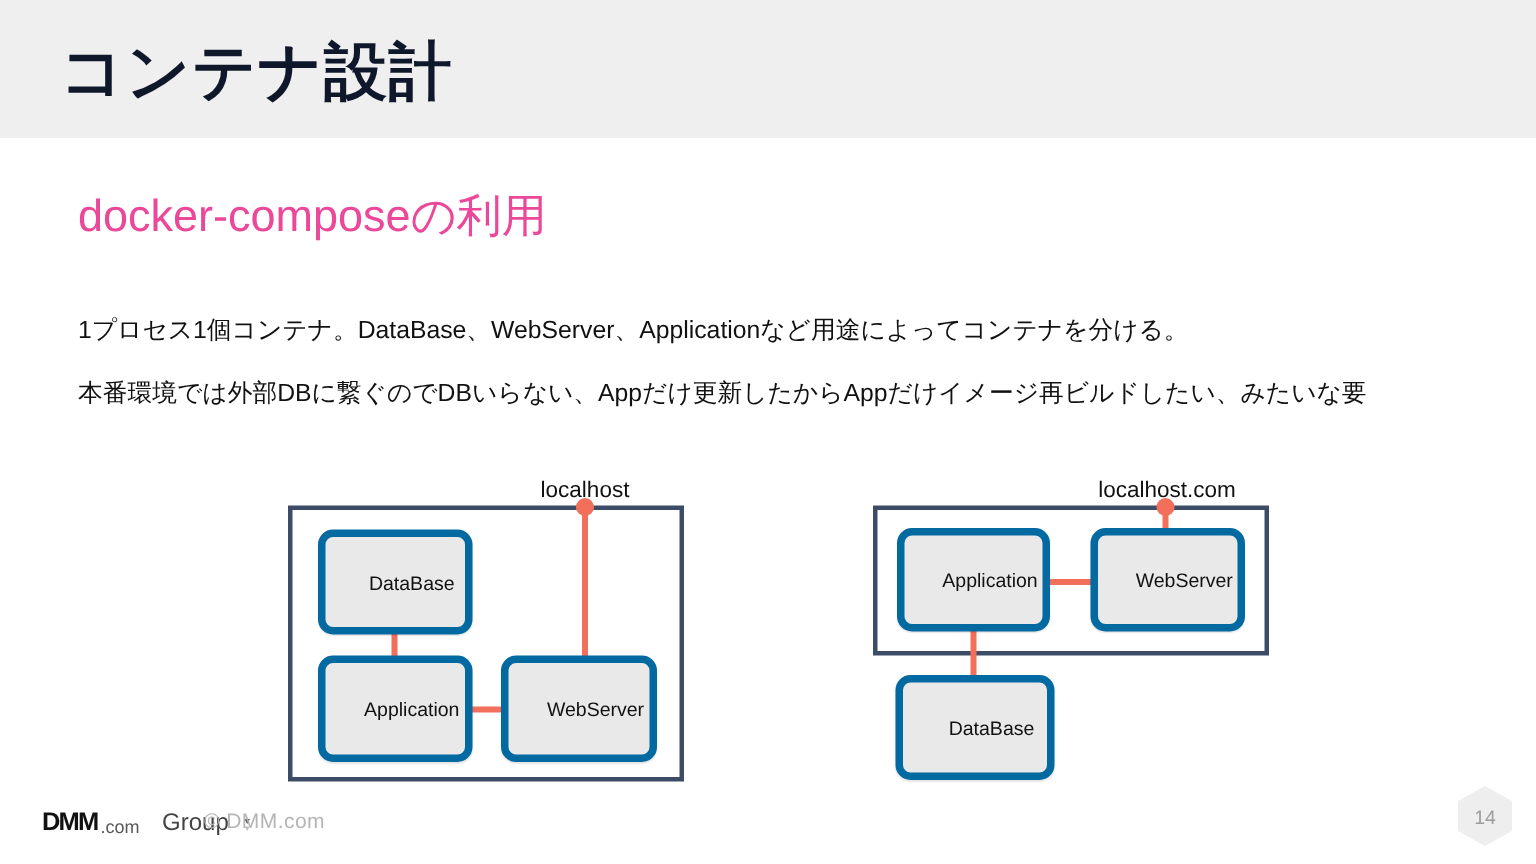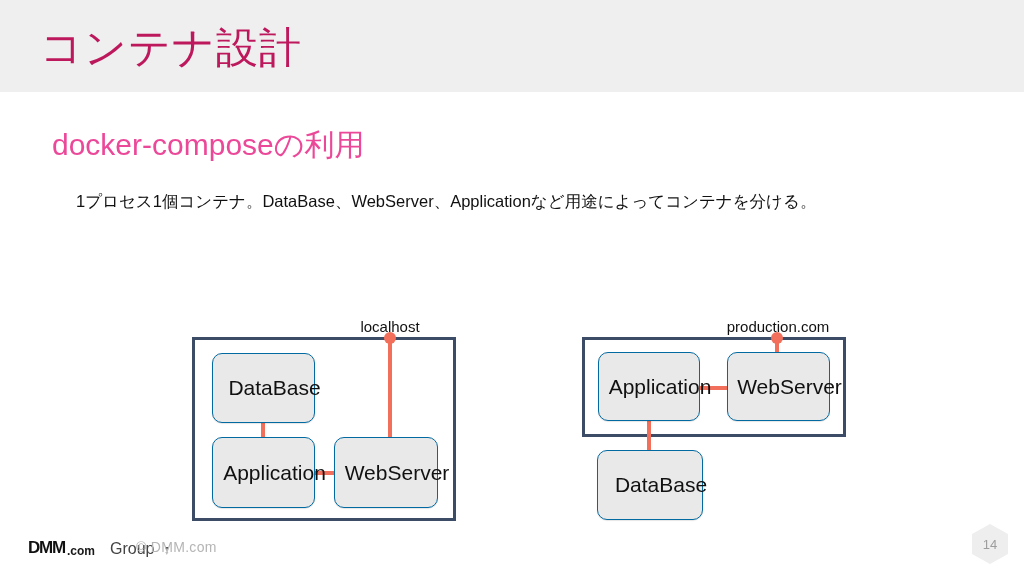--- a/index.html
+++ b/index.html
@@ -12,58 +12,58 @@
     overflow:hidden;
   }
 
   
   #header-band{
     position:absolute; left:0; top:0; width:1024px; height:92px;
     background:#efefef;
   }
   #slide-title{
     position:absolute; left:40px; top:24px;
-    font-size:42px; line-height:48px; font-weight:400;
-    color:#be185d; letter-spacing:1px;
+    font-size:42px; line-height:48px; font-weight:700;
+    color:#0f172a; letter-spacing:1px;
   }
 
   
   #section-heading{
     position:absolute; left:52px; top:126px;
     font-size:30px; line-height:38px; font-weight:400; color:#ec4899;
   }
   .body-par{
     position:absolute; left:52px;
     font-size:16.5px; line-height:29px; color:#111;
   }
-  #par-1{ top:187px; width:930px;margin-left:24px; }
+  #par-1{ top:206px; width:930px; }
   #par-2{ top:248px; width:930px; text-indent:0; }
   #par-2 .cont{ display:block; padding-left:6px; }
 
   
   #diagram-area{ position:absolute; left:0; top:300px; width:1000px; height:240px; }
 
   .net-label{
     position:absolute;
     font-size:15px; line-height:18px; color:#111;
     white-space:nowrap;
     transform:translateX(-50%);
   }
   .outer-box{
     position:absolute;
     border:3px solid #3c4b66;
     background:#ffffff;
   }
   .svc{
     position:absolute;
     background:#e9e9e9;
-    border:1px solid #0369a1;
+    border:5px solid #0369a1;
     border-radius:10px;
     display:flex; align-items:center; justify-content:center;
-    font-size:21px; color:#111;
+    font-size:13px; color:#111;
     box-shadow:0 1px 1px rgba(0,0,0,0.10);
     padding-left:22px;
   }
   .conn{ position:absolute; background:#f2705b; }
   .conn.v{ width:4px; }
   .conn.h{ height:4px; }
   .port-dot{
     position:absolute; width:12px; height:12px; border-radius:50%;
     background:#f2705b; transform:translate(-50%,-50%);
     z-index:3;
@@ -73,21 +73,21 @@
   #footer{ position:absolute; left:0; bottom:0; width:1024px; height:48px; }
   #dmm-logo{
     position:absolute; left:28px; bottom:18px;
     display:flex; align-items:flex-end; gap:1px;
     filter:grayscale(1);
   }
   #dmm-logo .dmm{
     font-size:17px; font-weight:700; letter-spacing:-1.2px;
     color:#111; font-family:"Liberation Sans",sans-serif;
   }
-  #dmm-logo .com{ font-size:12px; font-weight:700; color:#0f172a; margin-left:1px; }
+  #dmm-logo .com{ font-size:12px; font-weight:400; color:#c2410c; margin-left:1px; }
   #dmm-logo .group{ font-size:16px; font-weight:400; color:#444; margin-left:14px; }
   #dmm-mark{
     margin-left:6px; margin-bottom:2px; position:relative; width:12px; height:12px;
   }
   #copyright{
     position:absolute; left:136px; bottom:21px;
     font-size:14px; color:#b5b5b5; letter-spacing:.3px;
   }
   #page-hex{
     position:absolute; right:16px; bottom:12px; width:36px; height:40px;text-align:right;
@@ -106,20 +106,21 @@
 <body>
 
 <div id="header-band"></div>
 <div id="slide-title">コンテナ設計</div>
 
 <div id="section-heading">docker-composeの利用</div>
 
 <div id="par-1" class="body-par">1プロセス1個コンテナ。DataBase、WebServer、Applicationなど用途によってコンテナを分ける。</div>
 
 <div id="par-2" class="body-par">
+  <span>本番環境では外部DBに繋ぐのでDBいらない、Appだけ更新したからAppだけイメージ再ビルドしたい、みたいな要</span>
 </div>
 
 <div id="diagram-area">
 
   <div>
 
     <div class="net-label" style="left:390px; top:18px;">localhost</div>
 
     <div class="outer-box" style="left:192px; top:37px; width:264px; height:184px;"></div>
 
@@ -132,21 +133,21 @@
 
     <div class="svc" style="left:212px; top:53px; width:103px; height:70px;">DataBase</div>
 
     <div class="svc" style="left:212px; top:137px; width:103px; height:71px;">Application</div>
 
     <div class="svc" style="left:334px; top:137px; width:104px; height:71px;">WebServer</div>
   </div>
 
   <div>
 
-    <div class="net-label" style="left:778px; top:18px;">production.com</div>
+    <div class="net-label" style="left:778px; top:18px;">localhost.com</div>
 
     <div class="outer-box" style="left:582px; top:37px; width:264px; height:100px;"></div>
 
     <div class="conn v" style="left:775px; top:38px; height:22px;"></div>
     <div class="port-dot" style="left:777px; top:38px;"></div>
 
     <div class="conn h" style="left:700px; top:86px; width:28px;"></div>
 
     <div class="conn v" style="left:647px; top:120px; height:31px;"></div>
 

